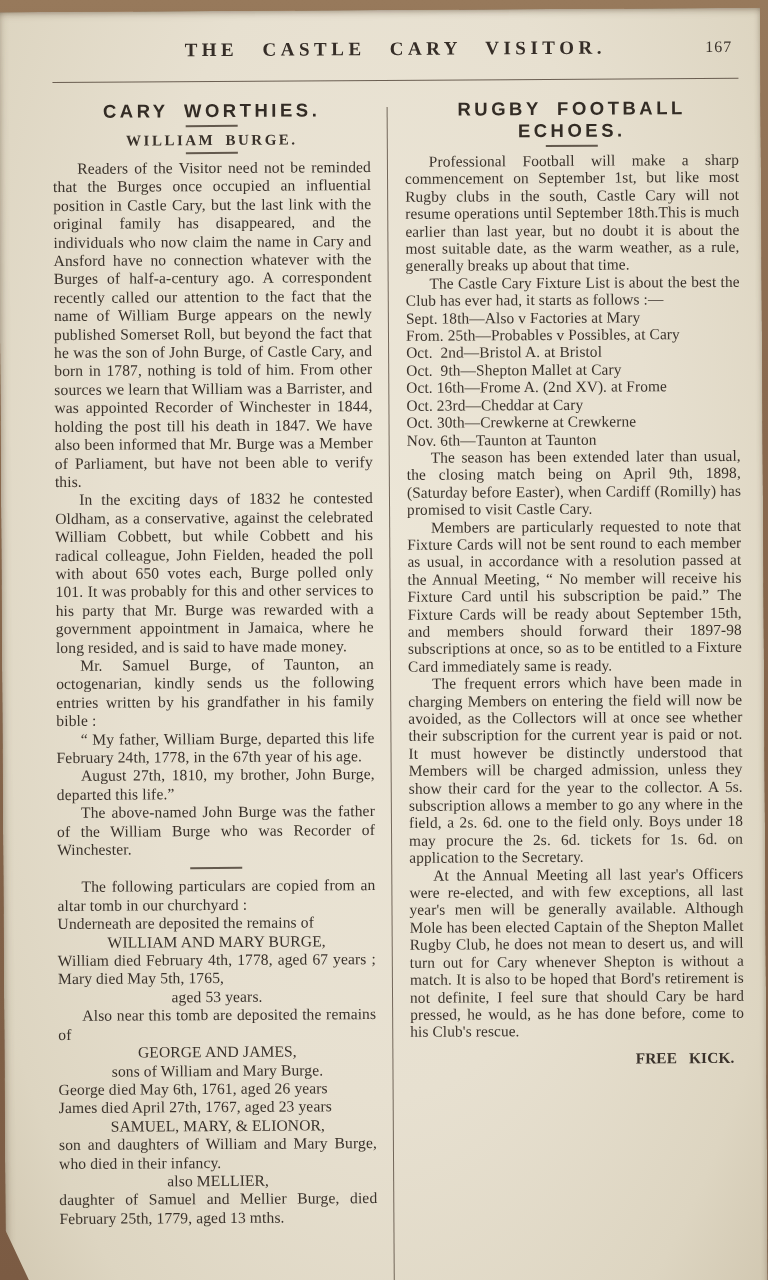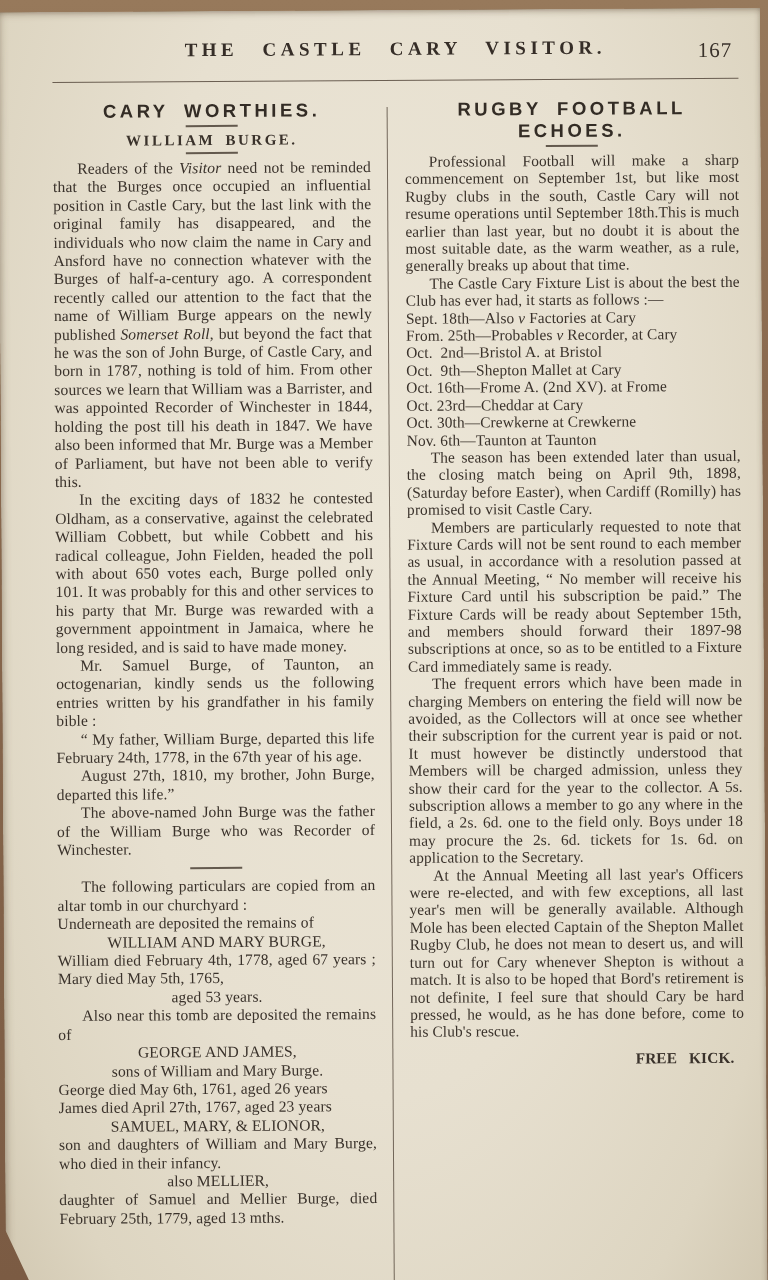--- a/index.html
+++ b/index.html
@@ -17,42 +17,42 @@
     box-shadow:inset 4px 0 8px -3px rgba(90,70,50,.45), inset 0 5px 9px -5px rgba(90,70,50,.5), inset -3px 0 6px -3px rgba(90,70,50,.3);
     padding:26px 22px 0 54px;box-sizing:border-box;
     color:#3a322b;
   }
   .masthead-row{position:relative;height:34px;}
   .masthead{
     position:absolute;left:50%;transform:translateX(-50%);top:2px;
     font-size:19px;font-weight:bold;letter-spacing:4.5px;word-spacing:15px;
     color:#352d27;white-space:nowrap;
   }
-  .folio{position:absolute;right:6px;top:4px;font-size:21px;letter-spacing:1px;color:#3a322b;}
+  .folio{position:absolute;right:6px;top:4px;font-size:16px;letter-spacing:1px;color:#3a322b;}
   .head-rule{height:0;border-top:1.6px solid #55483c;margin-top:10px;opacity:.85;}
   .col-divider{position:absolute;left:388px;top:97px;height:1230px;width:1.4px;background:#55483c;opacity:.8;}
   .columns{display:flex;margin-top:12px;}
   .col-left{width:318px;margin-right:34px;flex:none;}
   .col-right{flex:1;min-width:0;}
   h2{
     margin:6px 0 3px;text-align:center;
     font-family:"Liberation Sans",sans-serif;font-size:18.5px;font-weight:700;
     letter-spacing:3.5px;word-spacing:7px;color:#332c25;
   }
   h3{
     margin:5px 0 1px;text-align:center;
     font-size:15px;font-weight:700;letter-spacing:2.5px;word-spacing:4px;color:#3a322b;
   }
   .srule{width:52px;border-top:2px solid #4b4136;margin:3px auto 5px;opacity:.85;}
   .srule-mid{margin:9px auto 8px;}
   .col-left p{margin:0;text-align:justify;font-size:15.6px;line-height:18.4px;letter-spacing:.1px;}
   .col-right p{margin:0;text-align:justify;font-size:15.4px;line-height:17.4px;letter-spacing:.1px;}
   .ind{text-indent:1.55em;}
   .first-space{margin-top:8px;}
-  .it{font-style:italic;margin-top:20px;}
+  .it{margin-top:20px;}
   .center{text-align:center !important;text-indent:0;}
   .caps-line{font-size:16.6px;letter-spacing:1.2px;line-height:20px;}
   .caps-line-sm{font-size:16px;letter-spacing:1px;line-height:20px;}
   .fixture{white-space:pre-wrap;text-align:left !important;font-size:15.4px;line-height:18.2px;margin:0;}
   .gap{margin-top:13px;}
   .signature{
     text-align:right !important;padding-right:10px;margin-top:10px !important;
     font-weight:700;letter-spacing:3px;word-spacing:8px;font-size:15.8px;
   }
 </style>
@@ -102,22 +102,22 @@
         <p>daughter of Samuel and Mellier Burge, died February 25th, 1779, aged 13 mths.</p>
       </section>
 
       <section class="col-right">
         <h2>RUGBY FOOTBALL ECHOES.</h2>
         <div class="srule"></div>
 
         <p class="ind first-space">Professional Football will make a sharp commencement on September 1st, but like most Rugby clubs in the south, Castle Cary will not resume operations until September 18th.This is much earlier than last year, but no doubt it is about the most suitable date, as the warm weather, as a rule, generally breaks up about that time.</p>
         <p class="ind">The Castle Cary Fixture List is about the best the Club has ever had, it starts as follows :—</p>
 
-        <p class="fixture"><span>Sept. 18th—Also </span><span class="it">v</span><span> Factories at Cary</span></p>
-        <p class="fixture"><span>From. 25th—Probables </span><span class="it">v</span><span> Recorder, at Cary</span></p>
+        <p class="fixture"><span>Sept. 18th—Also </span><span class="it">v</span><span> Factories at Mary</span></p>
+        <p class="fixture"><span>From. 25th—Probables </span><span class="it">v</span><span> Possibles, at Cary</span></p>
         <p class="fixture"><span>Oct.  2nd—Bristol A. at Bristol</span></p>
         <p class="fixture"><span>Oct.  9th—Shepton Mallet at Cary</span></p>
         <p class="fixture"><span>Oct. 16th—Frome A. (2nd XV). at Frome</span></p>
         <p class="fixture"><span>Oct. 23rd—Cheddar at Cary</span></p>
         <p class="fixture"><span>Oct. 30th—Crewkerne at Crewkerne</span></p>
         <p class="fixture"><span>Nov. 6th—Taunton at Taunton</span></p>
 
         <p class="ind">The season has been extended later than usual, the closing match being on April 9th, 1898, (Saturday before Easter), when Cardiff (Romilly) has promised to visit Castle Cary.</p>
         <p class="ind">Members are particularly requested to note that Fixture Cards will not be sent round to each member as usual, in accordance with a resolution passed at the Annual Meeting, “ No member will receive his Fixture Card until his subscription be paid.”  The Fixture Cards will be ready about September 15th, and members should forward their 1897-98 subscriptions at once, so as to be entitled to a Fixture Card immediately same is ready.</p>
         <p class="ind gap">The frequent errors which have been made in charging Members on entering the field will now be avoided, as the Collectors will at once see whether their subscription for the current year is paid or not.  It must however be distinctly understood that Members will be charged admission, unless they show their card for the year to the collector.   A 5s. subscription allows a member to go any where in the field, a 2s. 6d. one to the field only.   Boys under 18 may procure the 2s. 6d. tickets for 1s. 6d. on application to the Secretary.</p>

